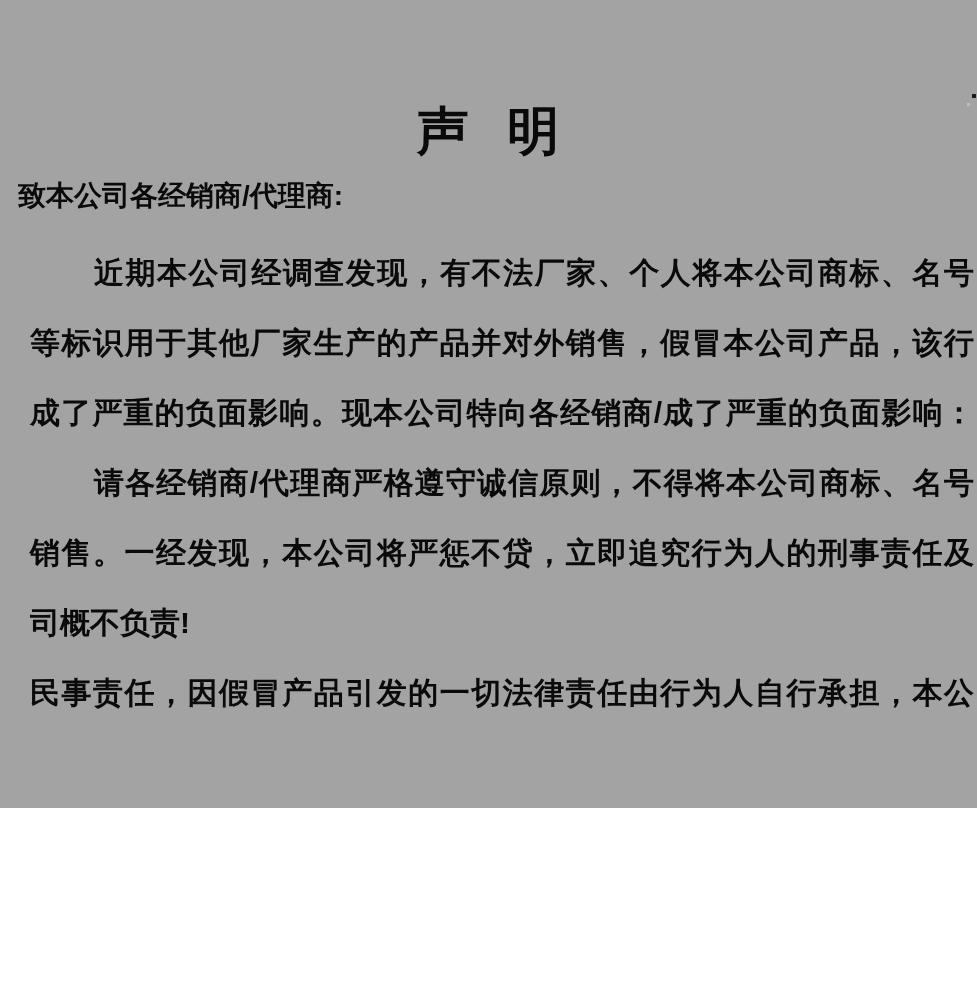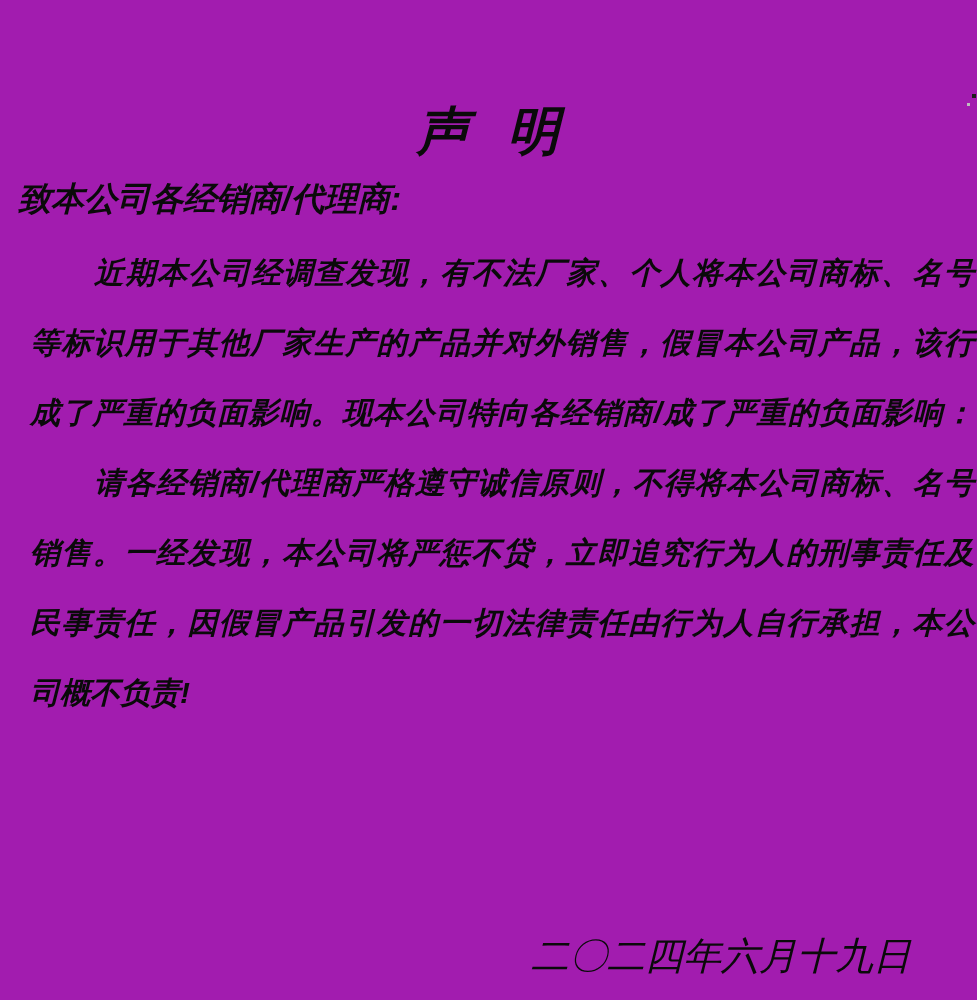--- a/index.html
+++ b/index.html
@@ -3,45 +3,44 @@
 <meta charset="utf-8">
 <style>
   html, body {
     margin: 0;
     padding: 0;
     background: #ffffff;
   }
   .page {
     position: relative;
     width: 977px;
-    height: 1000px;
-    background: #a21caf;
+    height: 808px;
+    background: #a3a3a3;
     color: #0a0a0a;
     font-family: "Liberation Sans", sans-serif;
     overflow: hidden;
-    font-style: italic;
   }
   .title {
     position: absolute;
     top: 97px;
     left: 0;
     width: 100%;
     margin: 0;
     text-align: center;
     font-size: 52px;
     font-weight: bold;
     word-spacing: 22px;
     letter-spacing: 1px;
     white-space: pre;
   }
   .salutation {
     position: absolute;
     top: 177px;
     left: 18px;
-    font-size: 33px;
+    font-size: 28px;
     font-weight: bold;
   }
   .body-block {
     position: absolute;
     top: 238px;
     left: 18px;
     width: 956px;
     font-size: 30px;
     font-weight: bold;
     line-height: 70px;
@@ -101,22 +100,22 @@
   <h1 class="title">声 明</h1>
 
   <div class="salutation">致本公司各经销商/代理商:</div>
 
   <div class="body-block">
     <div class="ln just ind">近期本公司经调查发现，有不法厂家、个人将本公司商标、名号</div>
     <div class="ln just">等标识用于其他厂家生产的产品并对外销售，假冒本公司产品，该行</div>
     <div class="ln just">成了严重的负面影响。现本公司特向各经销商/成了严重的负面影响：</div>
     <div class="ln just ind">请各经销商/代理商严格遵守诚信原则，不得将本公司商标、名号</div>
     <div class="ln just">销售。一经发现，本公司将严惩不贷，立即追究行为人的刑事责任及</div>
+    <div class="ln">司概不负责!</div>
     <div class="ln just">民事责任，因假冒产品引发的一切法律责任由行为人自行承担，本公</div>
-    <div class="ln">司概不负责!</div>
     <div class="closing-row">
     </div>
   </div>
 
   <div class="date">二〇二四年六月十九日</div>
 
   <div class="speck speck-1"></div>
   <div class="speck speck-2"></div>
 
 </div>

